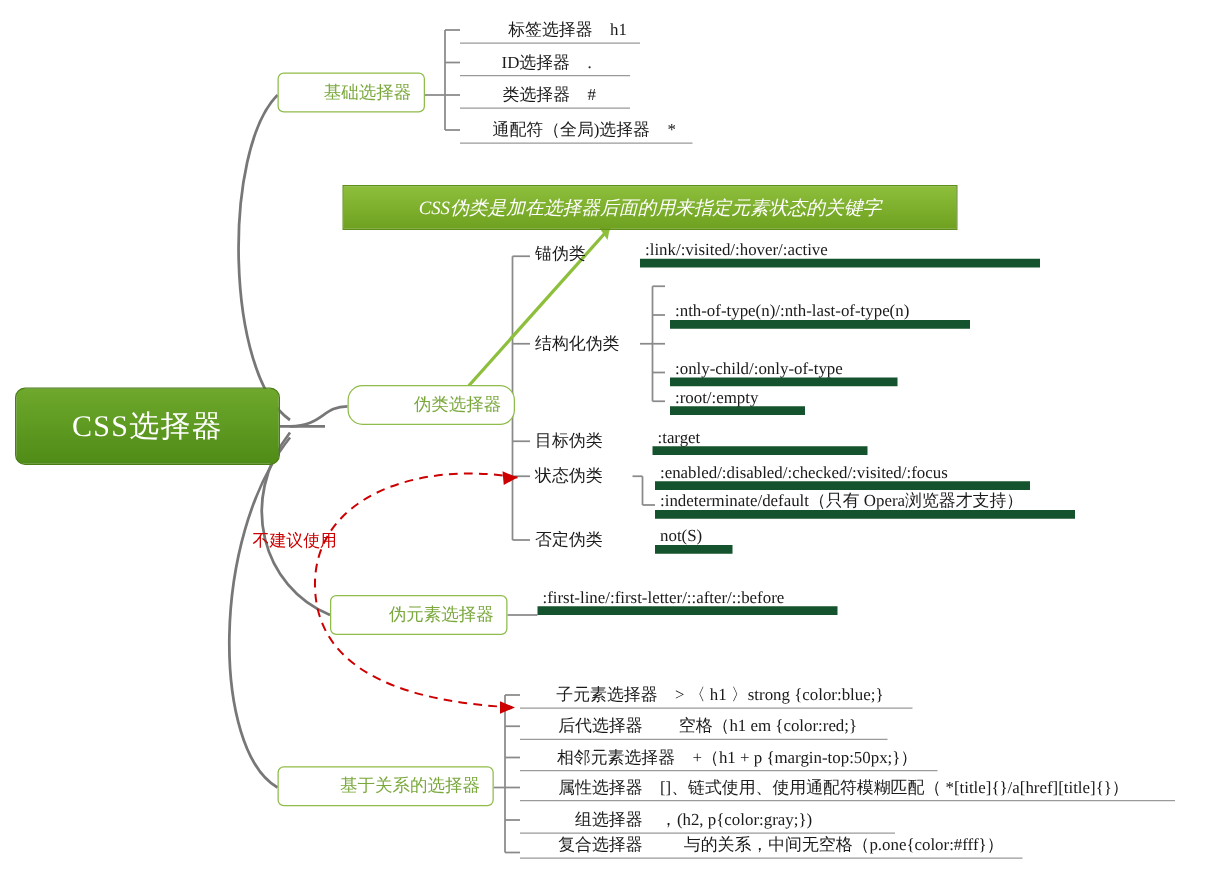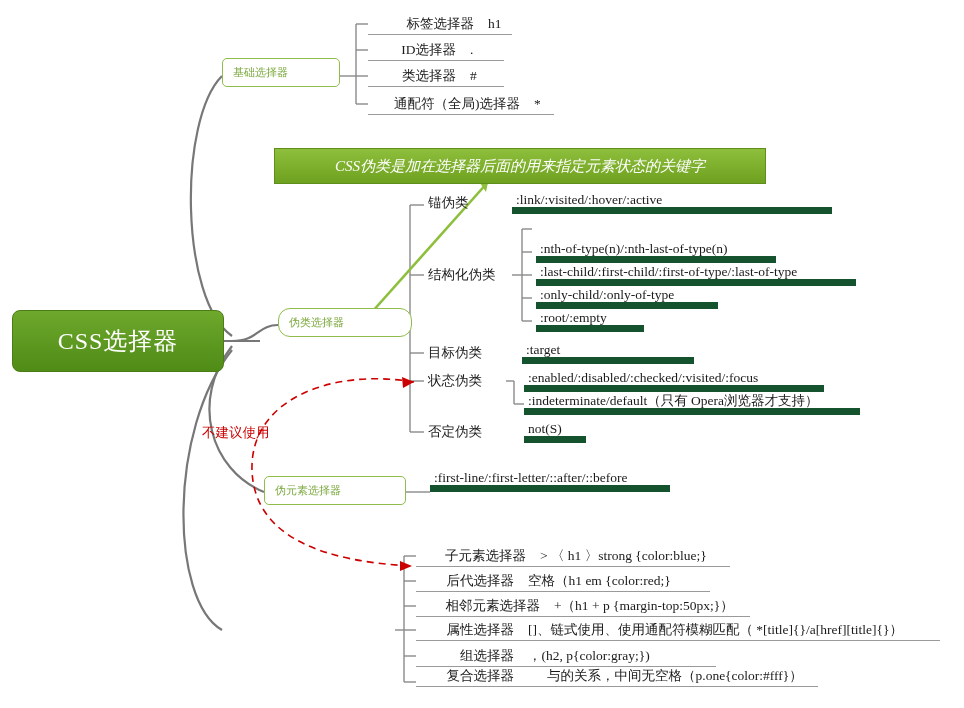--- a/index.html
+++ b/index.html
@@ -46,23 +46,23 @@
     align-items: center;
     justify-content: center;
     letter-spacing: 1px;
   }
   
   .cat {
     border: 1px solid #8fbc4a;
     border-radius: 5px;
     background: #ffffff;
     color: #7aa83c;
-    font-size: 11px;
+    font-size: 14px;
     padding: 6px 10px;
-    text-align: left;
+    text-align: right;
   }
   
   .leafrow {
     position: absolute;
     height: 22px;
     display: flex;
     align-items: center;
     font-size: 13.5px;
     color: #1a1a1a;
     border-bottom: 1px solid #9a9a9a;
@@ -200,20 +200,23 @@
   </div>
 
   <div class="node cat" style="left:278px; top:308px; width:134px;border-radius:12px;">
     <span>伪类选择器</span>
   </div>
 
   <div class="node cat" style="left:264px; top:476px; width:142px;">
     <span>伪元素选择器</span>
   </div>
 
+  <div class="node cat" style="left:222px; top:613px; width:173px;">
+    <span>基于关系的选择器</span>
+  </div>
 
   <div class="leafrow" style="left:368px; top:13px; width:144px;">
     <span class="lbl" style="width:106px;">标签选择器</span>
     <span class="val">h1</span>
   </div>
   <div class="leafrow" style="left:368px; top:39px; width:136px;">
     <span class="lbl" style="width:88px;">ID选择器</span>
     <span class="val">.</span>
   </div>
   <div class="leafrow" style="left:368px; top:65px; width:136px;">
@@ -227,23 +230,20 @@
 
   <div class="plain" style="left:428px; top:194px;">锚伪类</div>
   <div class="underlined" style="left:512px; top:192px; width:320px;">
     <span>:link/:visited/:hover/:active</span>
   </div>
 
   <div class="plain" style="left:428px; top:266px;">结构化伪类</div>
   <div class="underlined" style="left:536px; top:241px; width:240px;">
     <span>:nth-of-type(n)/:nth-last-of-type(n)</span>
   </div>
-  <div class="underlined" style="left:536px; top:264px; width:320px;">
-    <span>:last-child/:first-child/:first-of-type/:last-of-type</span>
-  </div>
   <div class="underlined" style="left:536px; top:287px; width:182px;">
     <span>:only-child/:only-of-type</span>
   </div>
   <div class="underlined" style="left:536px; top:310px; width:108px;">
     <span>:root/:empty</span>
   </div>
 
   <div class="plain" style="left:428px; top:344px;">目标伪类</div>
   <div class="underlined" style="left:522px; top:342px; width:172px;">
     <span>:target</span>
@@ -263,21 +263,21 @@
   </div>
 
   <div class="underlined" style="left:430px; top:470px; width:240px;">
     <span>:first-line/:first-letter/::after/::before</span>
   </div>
 
   <div class="leafrow" style="left:416px; top:545px; width:314px;">
     <span class="lbl" style="width:110px;">子元素选择器</span>
     <span class="val">&gt; 〈 h1 〉strong {color:blue;}</span>
   </div>
-  <div class="leafrow" style="left:416px; top:570px; width:294px;">
+  <div class="leafrow" style="left:416px; top:570px; width:294px;gap:15px;">
     <span class="lbl" style="width:98px;">后代选择器</span>
     <span class="val">空格（h1 em {color:red;}</span>
   </div>
   <div class="leafrow" style="left:416px; top:595px; width:334px;">
     <span class="lbl" style="width:124px;">相邻元素选择器</span>
     <span class="val">+（h1 + p {margin-top:50px;}）</span>
   </div>
   <div class="leafrow" style="left:416px; top:619px; width:524px;">
     <span class="lbl" style="width:98px;">属性选择器</span>
     <span class="val">[]、链式使用、使用通配符模糊匹配（ *[title]{}/a[href][title]{}）</span>

